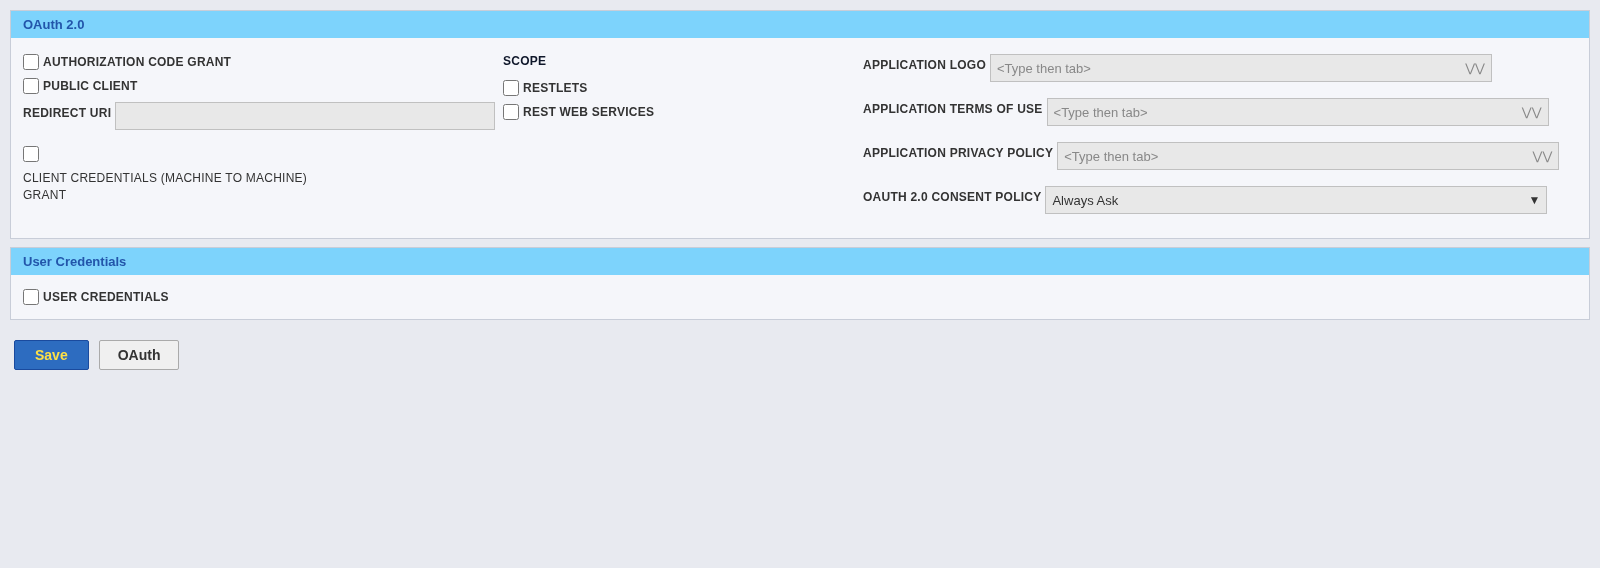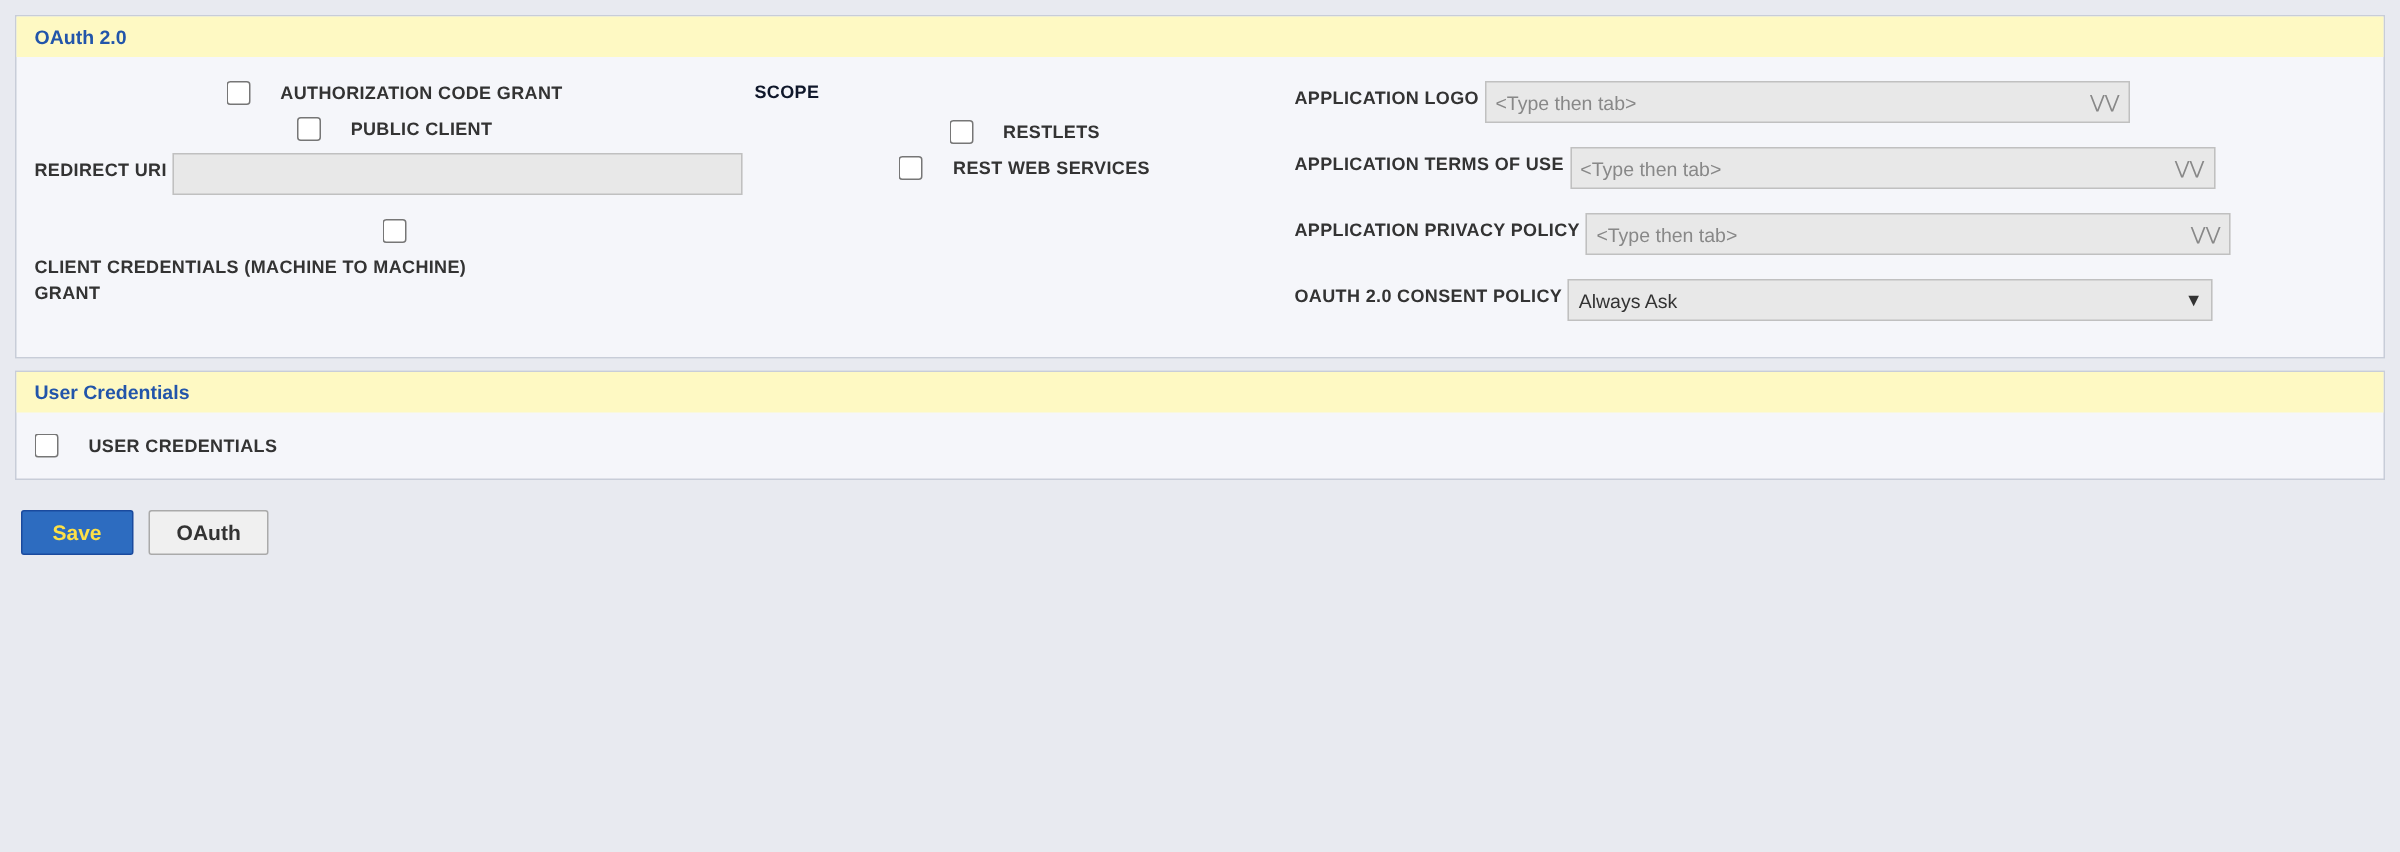--- a/index.html
+++ b/index.html
@@ -11,21 +11,21 @@
       color: #333;
     }
 
     .section {
       background: #f5f6fa;
       border: 1px solid #c8cdd8;
       margin-bottom: 8px;
     }
 
     .section-header {
-      background: #fef9c3;
+      background: #7dd3fc;
       padding: 6px 12px;
       font-weight: bold;
       font-size: 13px;
       color: #2255aa;
     }
 
     .section-body {
       padding: 16px 12px;
       display: flex;
       flex-direction: row;
@@ -49,22 +49,21 @@
       flex-shrink: 0;
     }
 
     .col-3 {
       flex: 1;
     }
 
     .checkbox-row {
       display: flex;
       align-items: center;
-      gap: 20px;
-      justify-content: center;
+      gap: 4px;
     }
 
     .checkbox-row input[type="checkbox"] {
       width: 16px;
       height: 16px;
       flex-shrink: 0;
     }
 
     .checkbox-label {
       font-size: 12px;
@@ -87,35 +86,35 @@
       width: 380px;
       height: 28px;
       background: #e8e8e8;
       border: 1px solid #c0c0c0;
       padding: 2px 6px;
       font-size: 13px;
     }
 
     .multi-line-label {
       font-size: 12px;
-      font-weight: bold;
+      font-weight: normal;
       color: #333;
       text-transform: uppercase;
       letter-spacing: 0.02em;
       line-height: 1.4;
     }
 
     .dropdown-field {
       display: flex;
       align-items: center;
       background: #e8e8e8;
       border: 1px solid #c0c0c0;
       height: 28px;
       padding: 2px 6px;
-      width: 430px;
+      width: 502px;
       justify-content: space-between;
       cursor: pointer;
     }
 
     .dropdown-field-value {
       font-size: 13px;
       color: #888;
     }
 
     .dropdown-field-value.filled {

